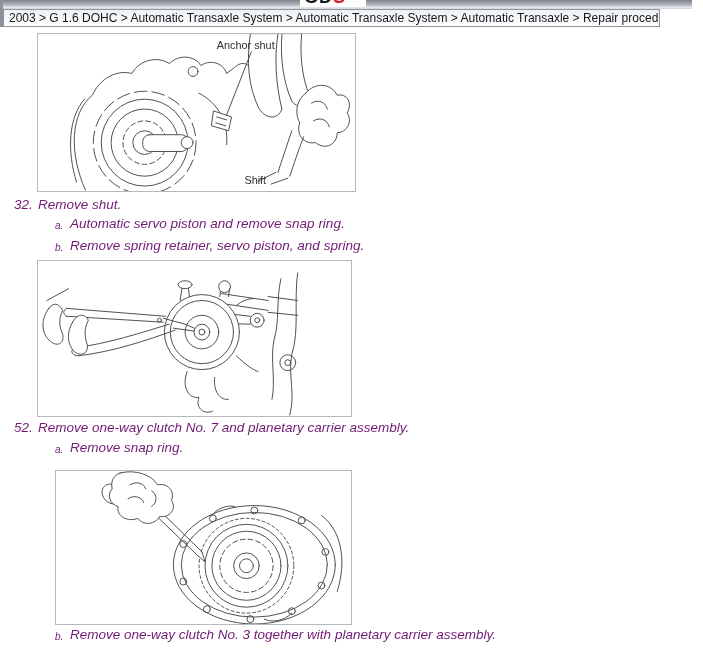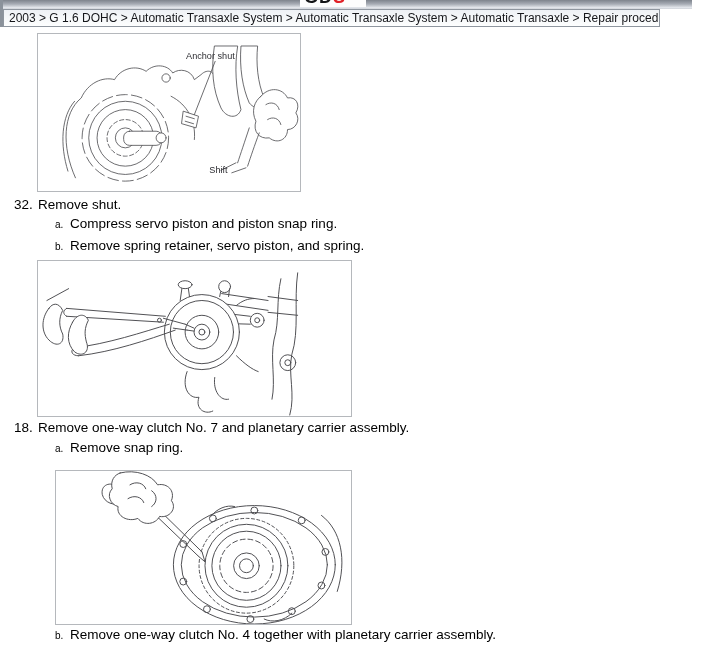--- a/index.html
+++ b/index.html
@@ -15,31 +15,31 @@
              letter-spacing:1px;color:#141517;white-space:nowrap;}
   .logo-red{color:#e02128;}
   .left-edge{position:absolute;left:0;top:0;width:3px;height:27px;background:#8b929b;}
   .crumb{position:absolute;left:3px;top:9px;width:657px;height:18px;box-sizing:border-box;
          background:linear-gradient(180deg,#eef1f5,#fdfefe);
          border:1px solid #8f969f;font-size:12px;color:#15161a;line-height:15px;
          padding:1px 0 0 5px;white-space:nowrap;overflow:hidden;}
 
   
   .fig{position:absolute;background:#fff;border:1px solid #b5b8bc;box-sizing:border-box;}
-  #fig1{left:37px;top:33px;width:264px;height:159px;}
+  #fig1{left:37px;top:33px;width:319px;height:159px;}
   #fig2{left:37px;top:260px;width:315px;height:157px;}
   #fig3{left:55px;top:470px;width:297px;height:155px;}
   .fig svg{display:block;width:100%;height:100%;}
   .art{stroke:#4e4e52;fill:none;stroke-width:1;stroke-linecap:round;stroke-linejoin:round;}
   .wf{fill:#ffffff;}
   .fig-label{font-size:11px;fill:#2e2e33;stroke:none;font-family:"Liberation Sans",sans-serif;}
 
   
-  .line{position:absolute;display:flex;align-items:center;font-size:13.5px;
-        color:#000000;white-space:nowrap;}
+  .line{position:absolute;display:flex;align-items:flex-end;font-size:13.5px;
+        color:#701a75;white-space:nowrap;font-style:italic;}
   .num{width:24px;flex:0 0 24px;}
   .marker{font-size:10px;width:15px;flex:0 0 15px;padding-top:1px;}
   #step32 {left:14px;top:197px;}
   #step32a{left:55px;top:216px;}
   #step32b{left:55px;top:238px;}
   #step33 {left:14px;top:420px;}
   #step33a{left:55px;top:440px;}
   #step33b{left:55px;top:627px;}
 </style>
 </head>
@@ -89,21 +89,21 @@
       <text class="fig-label" x="206" y="152">Shift</text>
     </svg>
   </div>
 
   <div class="line" id="step32">
     <span class="num">32.</span>
     <span>Remove shut.</span>
   </div>
   <div class="line" id="step32a">
     <span class="marker">a.</span>
-    <span>Compress servo piston and piston snap ring.</span>
+    <span>Automatic servo piston and remove snap ring.</span>
   </div>
   <div class="line" id="step32b">
     <span class="marker">b.</span>
     <span>Remove spring retainer, servo piston, and spring.</span>
   </div>
 
   <div class="fig" id="fig2">
     <svg viewBox="0 0 315 157">
       <g class="art">
 
@@ -140,21 +140,21 @@
         <path d="M126,58 L148,64 M136,68 L150,70 M148,64 L157,68 M150,70 L157,71"></path>
 
         <path d="M10,48 C2,58 2,72 10,80 C18,88 26,84 24,74 C20,66 20,58 24,50 C20,42 14,42 10,48 Z" class="wf"></path>
         <path d="M34,62 C28,72 28,84 36,92 C44,98 52,92 48,82 C46,74 46,68 50,60 C46,52 38,54 34,62 Z" class="wf"></path>
         <path d="M8,40 L30,28"></path>
       </g>
     </svg>
   </div>
 
   <div class="line" id="step33">
-    <span class="num">18.</span>
+    <span class="num">52.</span>
     <span>Remove one-way clutch No. 7 and planetary carrier assembly.</span>
   </div>
   <div class="line" id="step33a">
     <span class="marker">a.</span>
     <span>Remove snap ring.</span>
   </div>
 
   <div class="fig" id="fig3">
     <svg viewBox="0 0 297 155">
       <g class="art">
@@ -186,16 +186,16 @@
         <path d="M62,16 C54,10 44,14 46,24 C48,32 58,36 66,32 L95,40 L99,35 Z" class="wf"></path>
 
         <path d="M64,2 C80,-2 96,4 102,14 C112,12 120,20 116,30 C122,38 114,48 104,46 C100,54 88,56 82,48 C72,52 60,46 62,36 C54,34 50,24 56,18 C54,10 58,4 64,2 Z" class="wf"></path>
         <path d="M74,14 C80,10 88,12 90,18 M72,28 C78,24 86,26 88,32 M96,20 C102,24 102,32 96,36"></path>
       </g>
     </svg>
   </div>
 
   <div class="line" id="step33b">
     <span class="marker">b.</span>
-    <span>Remove one-way clutch No. 4 together with planetary carrier assembly.</span>
+    <span>Remove one-way clutch No. 3 together with planetary carrier assembly.</span>
   </div>
 
 </div>
 
 </body></html>

